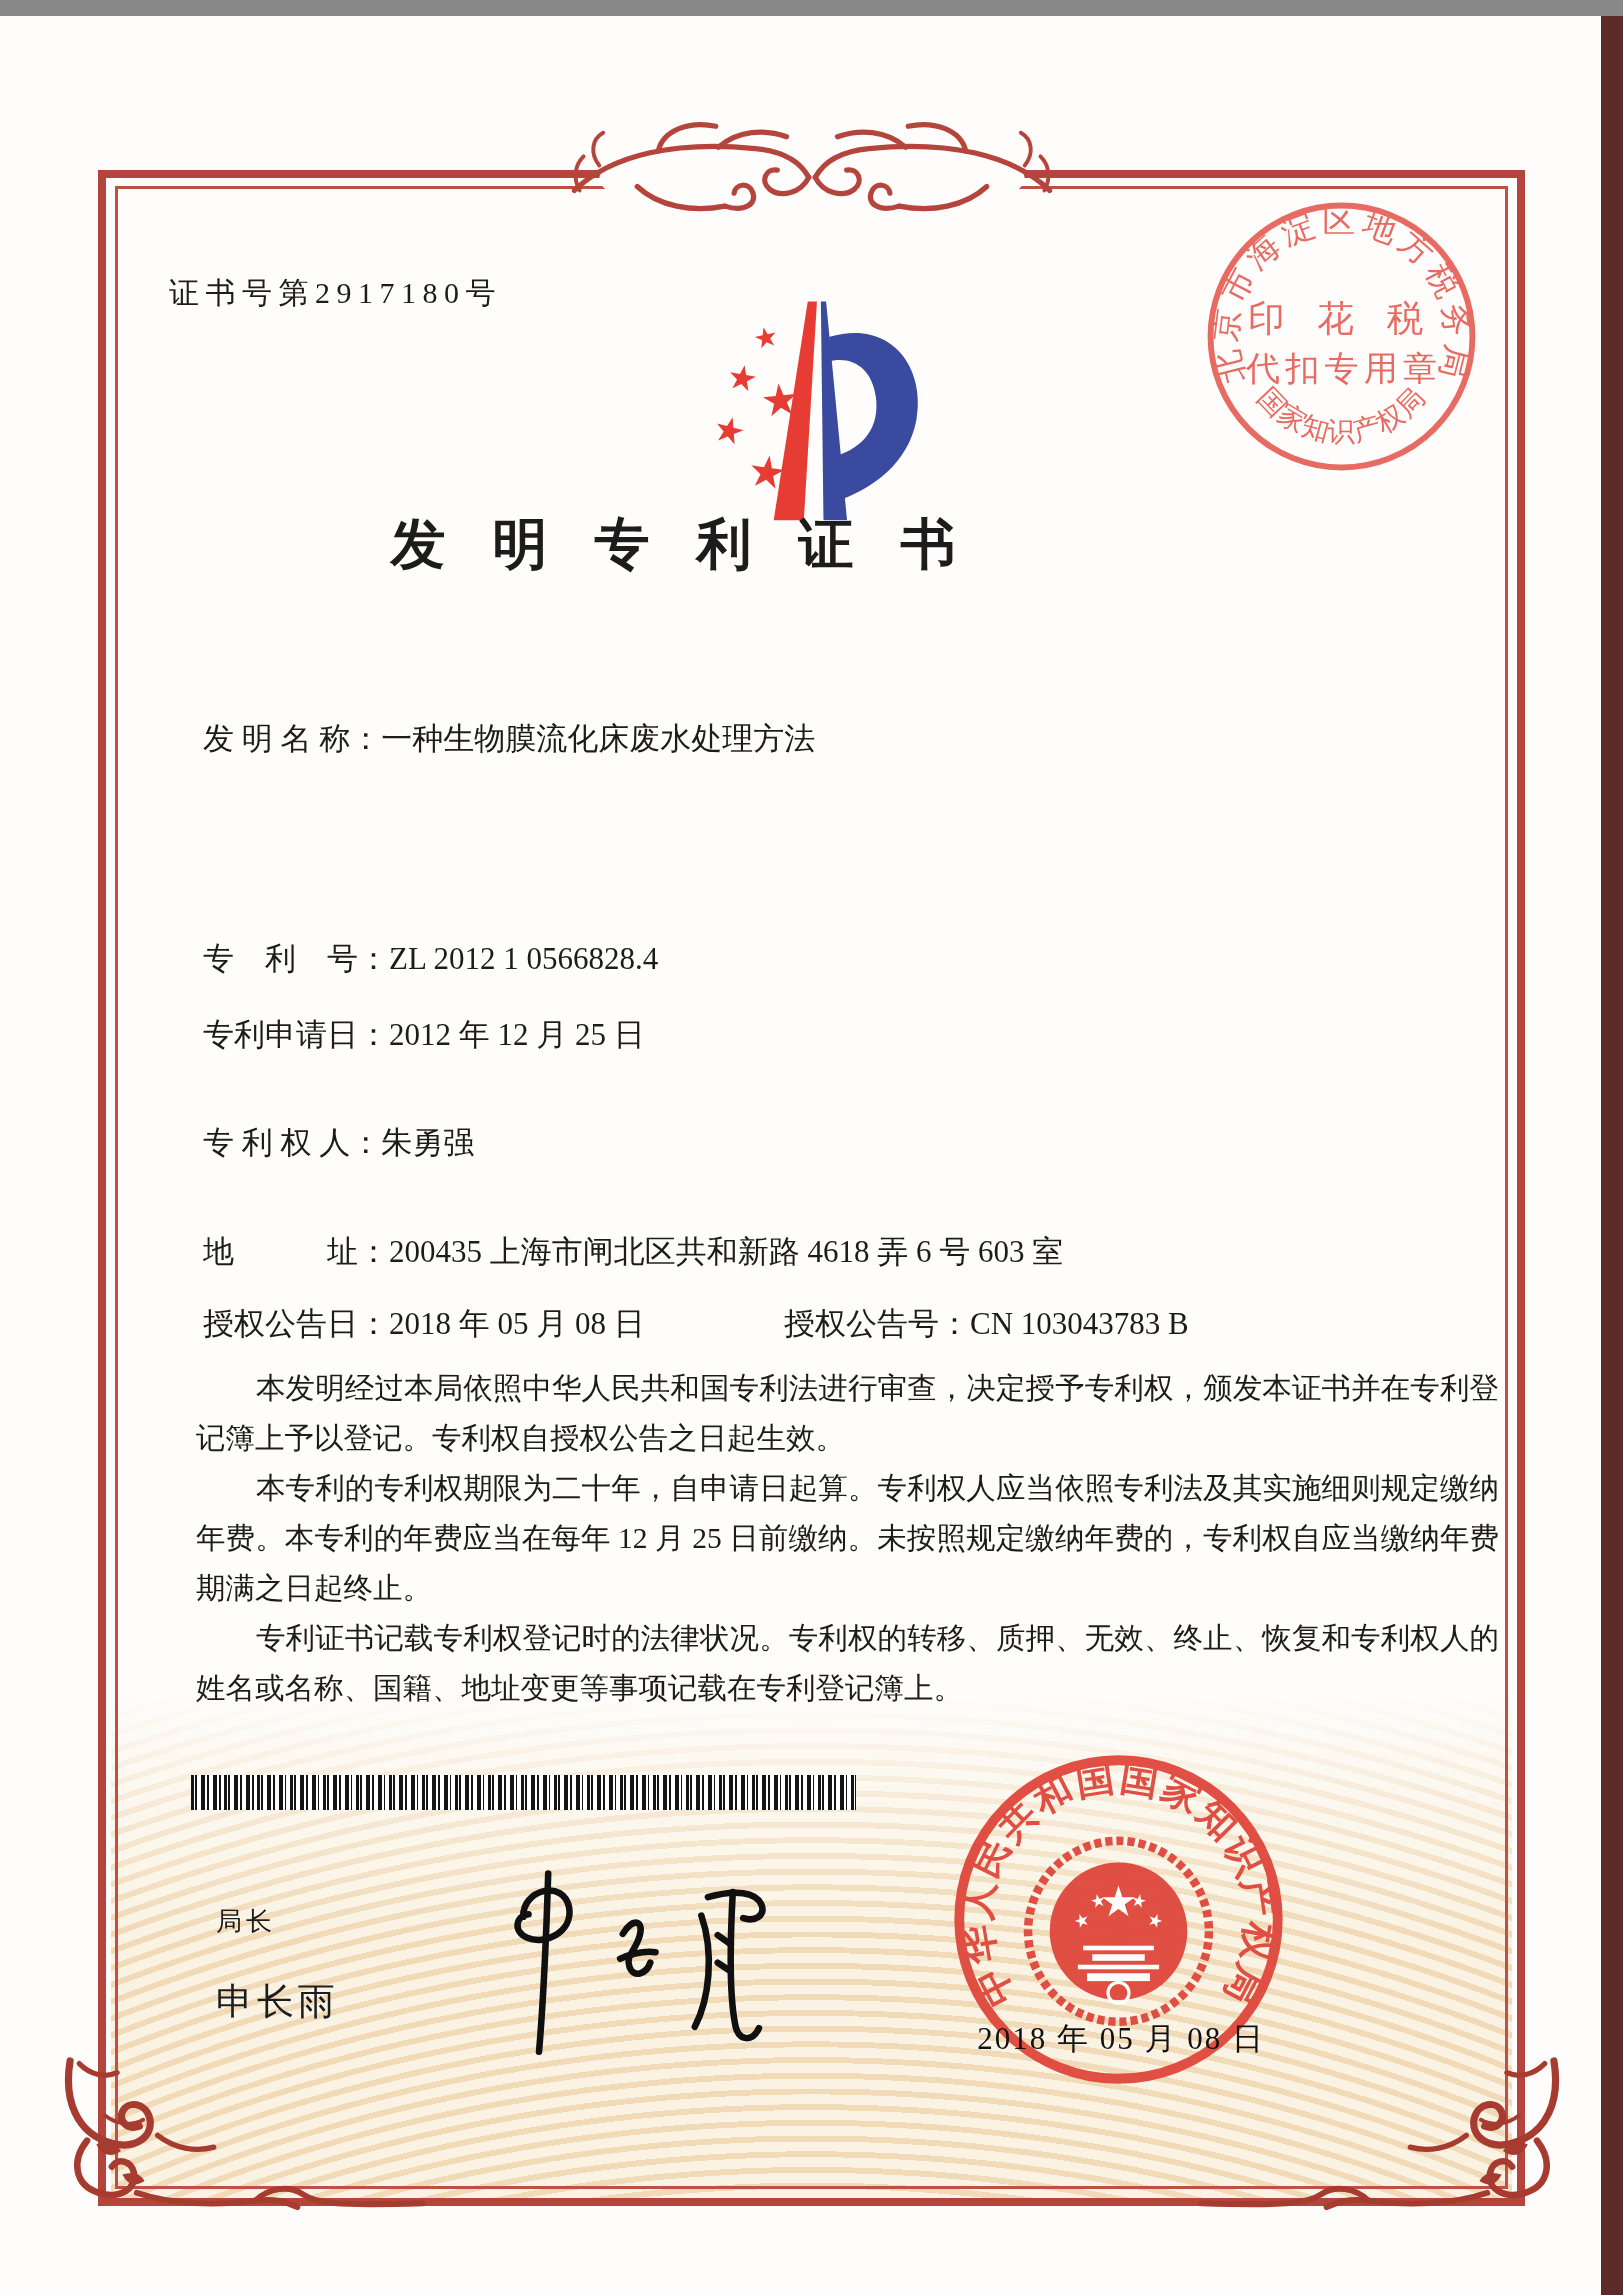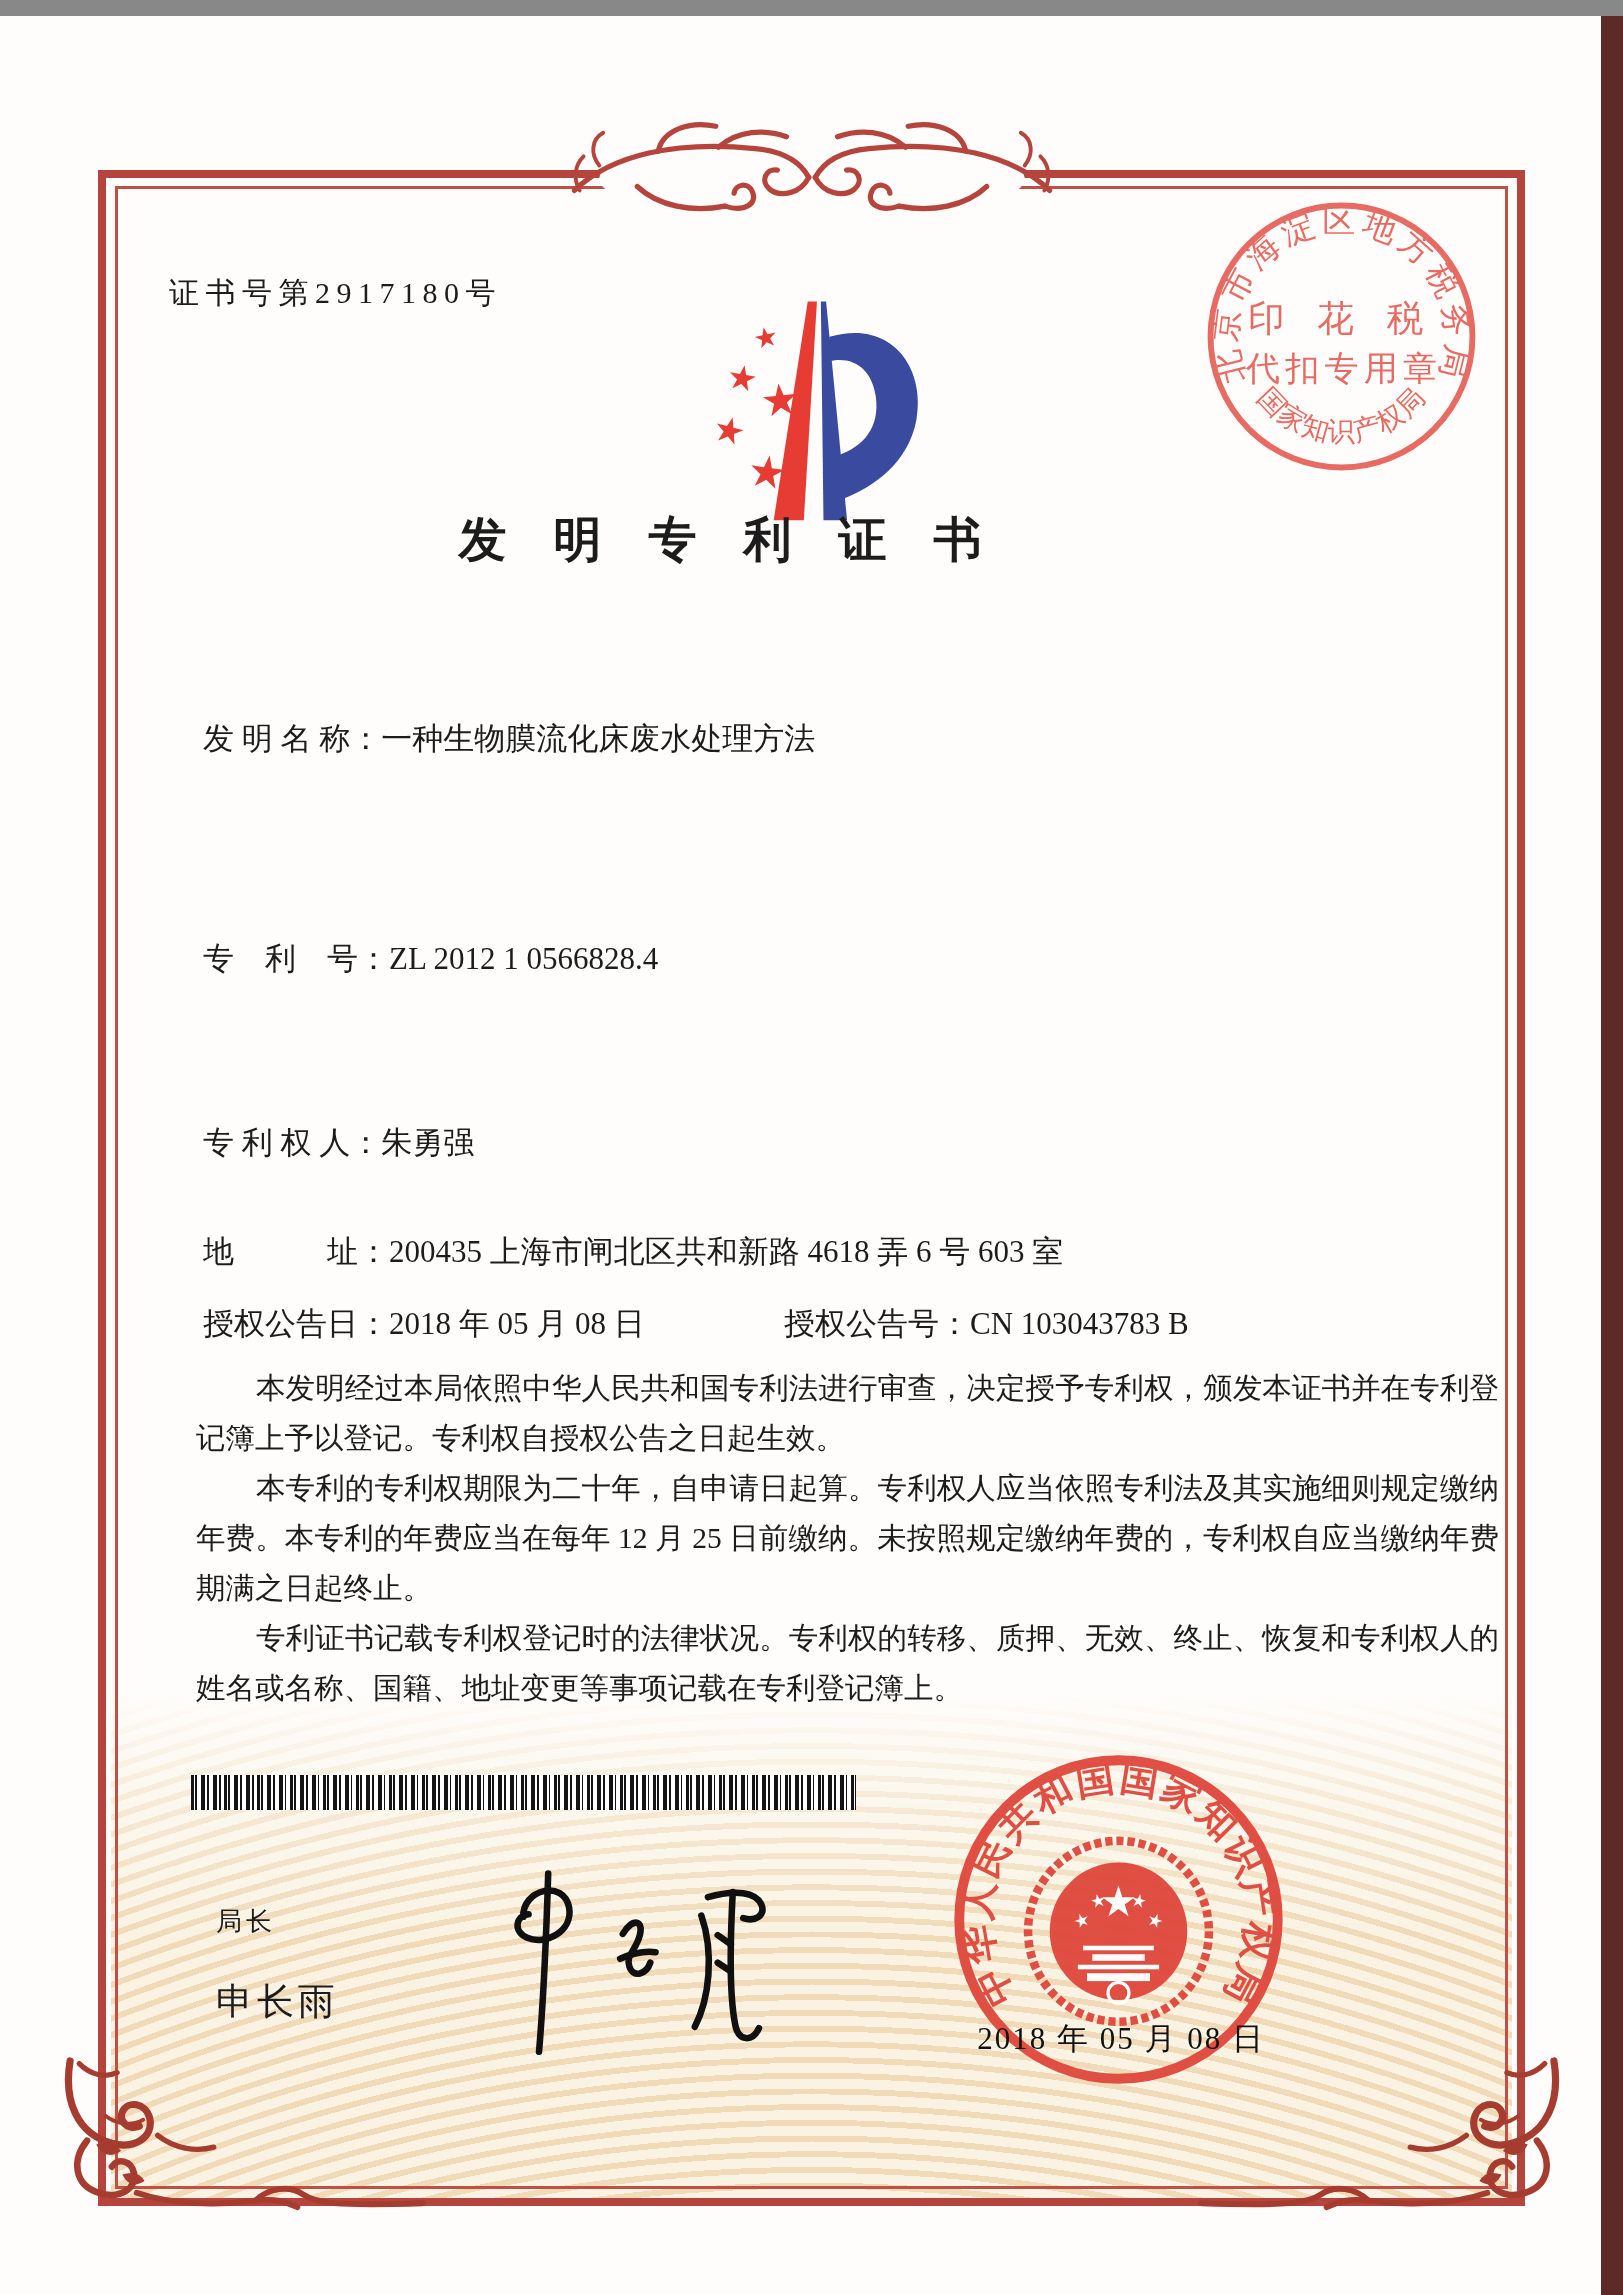--- a/index.html
+++ b/index.html
@@ -15,22 +15,22 @@
   .frame-thick{left:98px;top:154px;width:1427px;height:2036px;
     border:8.5px solid #b5453c;box-sizing:border-box;}
   .frame-thin{left:115px;top:170px;width:1393px;height:2003px;
     border:3.3px solid #c05045;box-sizing:border-box;}
   
   .waves{left:111px;top:1676px;width:1401px;height:507px;
     background:repeating-radial-gradient(circle at 50% 420%, #f0dab8 0 5.9px, #faf3e3 5.9px 15.7px);
     -webkit-mask-image:linear-gradient(to bottom, transparent 0%, rgba(0,0,0,.55) 22%, #000 48%);
     mask-image:linear-gradient(to bottom, transparent 0%, rgba(0,0,0,.55) 22%, #000 48%);}
   .cert-no{left:169px;top:257px;font-size:30px;letter-spacing:6.5px;}
-  .title{left:0;top:492px;width:1346px;text-align:center;font-size:48px;
-    font-weight:700;letter-spacing:47px;text-indent:47px;padding-left:47px;}
+  .title{left:0;top:492px;width:1346px;text-align:center;font-size:55px;
+    font-weight:700;letter-spacing:47px;text-indent:47px;}
   .field-row{left:203px;width:1303px;font-size:31px;white-space:nowrap;}
   .frow1{top:702px;} .frow2{top:813px;} .frow3{top:922px;}
   .frow4{top:998px;} .frow5{top:1106px;} .frow6{top:1215px;}
   .grant-row{top:1287px;left:203px;width:1303px;font-size:31px;}
   .grant-no{position:absolute;left:581px;top:0;white-space:nowrap;}
   .body-text{left:196px;top:1347px;width:1303px;font-size:29.5px;line-height:50px;
     text-align:justify;}
   .body-text p{margin:0;text-indent:60px;}
   .barcode{left:191px;top:1759px;width:665px;height:35px;
     background:repeating-linear-gradient(90deg,
@@ -148,20 +148,23 @@
   </svg>
 
   <div class="abs title">发明专利证书</div>
 
   <div class="abs field-row frow1">
     <span>发 明 名 称：</span><span>一种生物膜流化床废水处理方法</span>
   </div>
   <div class="abs field-row frow3">
     <span>专　利　号：</span><span>ZL 2012 1 0566828.4</span>
   </div>
+  <div class="abs field-row frow4">
+    <span>专利申请日：</span><span>2012 年 12 月 25 日</span>
+  </div>
   <div class="abs field-row frow5">
     <span>专 利 权 人：</span><span>朱勇强</span>
   </div>
   <div class="abs field-row frow6">
     <span>地　　　址：</span><span>200435 上海市闸北区共和新路 4618 弄 6 号 603 室</span>
   </div>
 
   <div class="abs grant-row">
     <span>授权公告日：</span><span>2018 年 05 月 08 日</span>
     <span class="grant-no">

